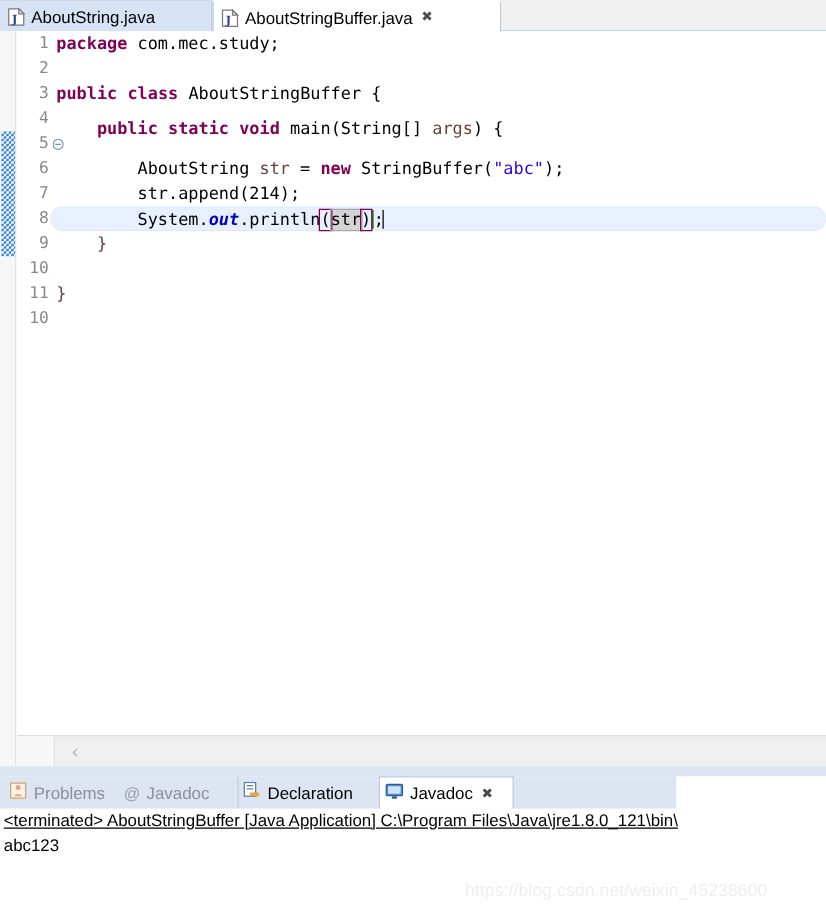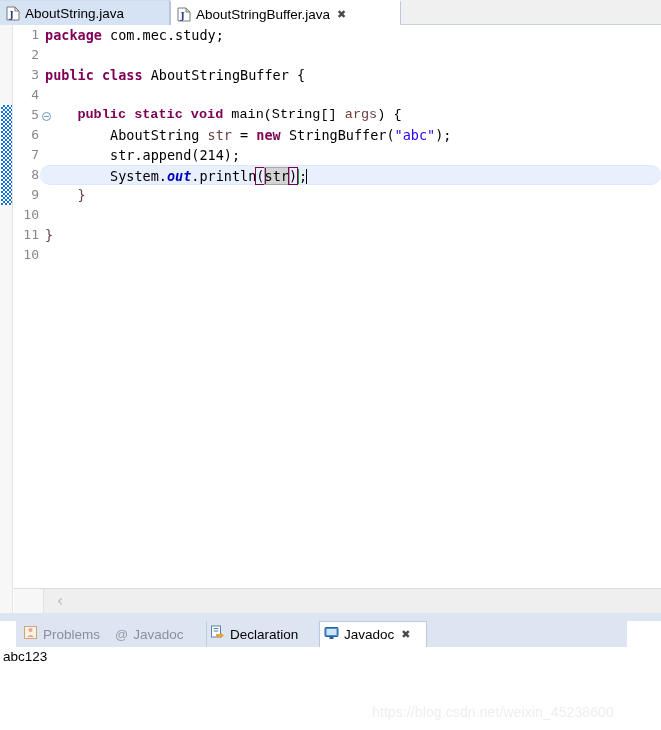--- a/index.html
+++ b/index.html
@@ -222,22 +222,22 @@
     box-sizing: border-box;
   }
   .bottom-top-strip {
     position: absolute;
     left: 0; top: 0;
     width: 661px; height: 8px;
     background: #dde5f2;
   }
   .viewtabs {
     position: absolute;
-    left: 16px; top: 8px;
-    width: 611px; height: 26px;
+    left: 0; top: 8px;
+    width: 541px; height: 26px;
     background: #dde5f2;
     box-sizing: border-box;
   }
   .vtab {
     position: absolute;
     top: 0;
     height: 26px;
     display: flex;
     align-items: center;
     font-size: 13.5px;
@@ -353,21 +353,21 @@
   <div class="code">
 
     <div class="cline" style="top:0px;"><span class="kw">package</span><span class="plain"> com.mec.study;</span></div>
 
     <div class="cline" style="top:20px;"></div>
 
     <div class="cline" style="top:40px;"><span class="kw">public</span> <span class="kw">class</span> <span class="typ">AboutStringBuffer {</span></div>
 
     <div class="cline" style="top:60px;"></div>
 
-    <div class="cline" style="top:80px;font-family:Liberation Mono, monospace;">    <span class="kw">public</span> <span class="kw">static</span> <span class="kw">void</span> <span class="plain">main(String[] </span><span class="parm">args</span><span class="plain">) {</span></div>
+    <div class="cline" style="top:68px;">    <span class="kw">public</span> <span class="kw">static</span> <span class="kw">void</span> <span class="plain">main(String[] </span><span class="parm">args</span><span class="plain">) {</span></div>
 
     <div class="cline" style="top:100px;">        <span class="typ">AboutString </span><span class="parm">str</span><span class="plain"> = </span><span class="kw">new</span><span class="plain"> StringBuffer(</span><span class="str">"abc"</span><span class="plain">);</span></div>
 
     <div class="cline" style="top:120px;">        <span class="plain">str.append(214);</span></div>
 
     <div class="cline current" style="top:140px;border-radius:10px;">        <span class="plain">System.</span><span class="fld">out</span><span class="plain">.println</span><span class="plain bracket">(</span><span class="plain occ">str</span><span class="plain bracket">)</span><span class="caret-g"></span><span class="plain">;</span><span class="caret"></span></div>
 
     <div class="cline" style="top:160px;">    <span class="brc">}</span></div>
 
     <div class="cline" style="top:180px;"></div>
@@ -424,17 +424,18 @@
           <rect x="2.5" y="3" width="10" height="6" fill="#cfe4f7"></rect>
           <rect x="5.5" y="11" width="4" height="2" fill="#2a5f9e"></rect>
         </svg>
       </span>
       <span class="vlabel">Javadoc</span>
       <span class="vclose">✖</span>
     </div>
   </div>
 
   <div class="console-body">
+    <div class="cons-line link">&lt;terminated&gt; AboutStringBuffer [Java Application] C:\Program Files\Java\jre1.8.0_121\bin\</div>
     <div class="cons-line">abc123</div>
   </div>
 </div>
 
 <div class="watermark">https://blog.csdn.net/weixin_45238600</div>
 
 </body></html>

